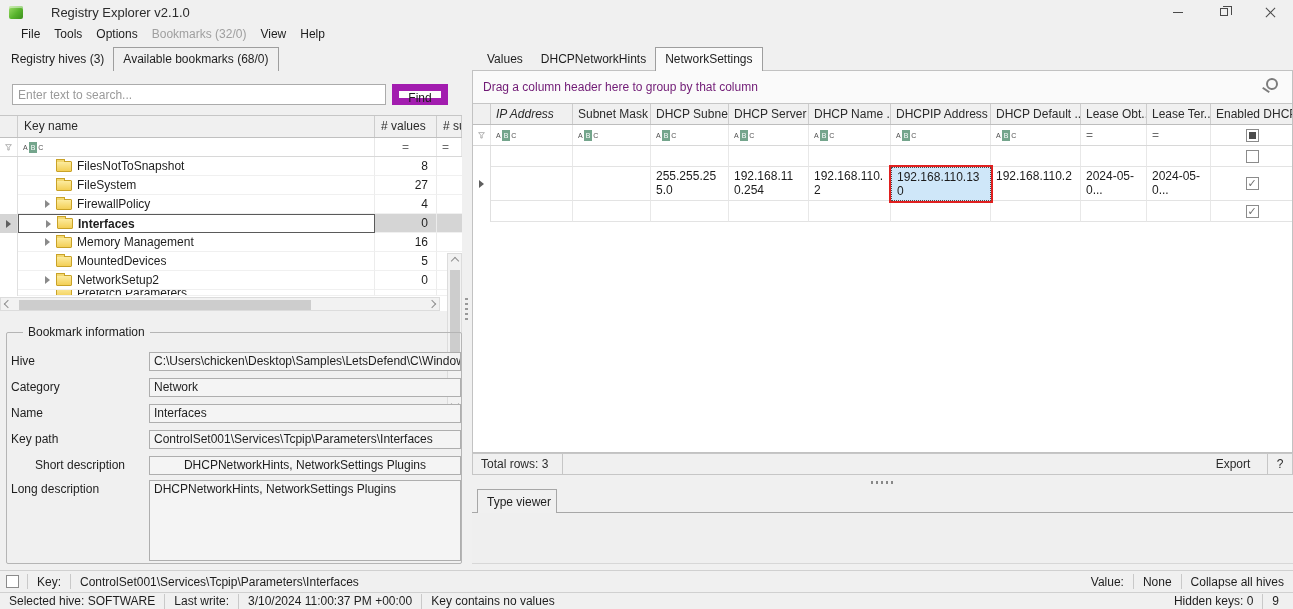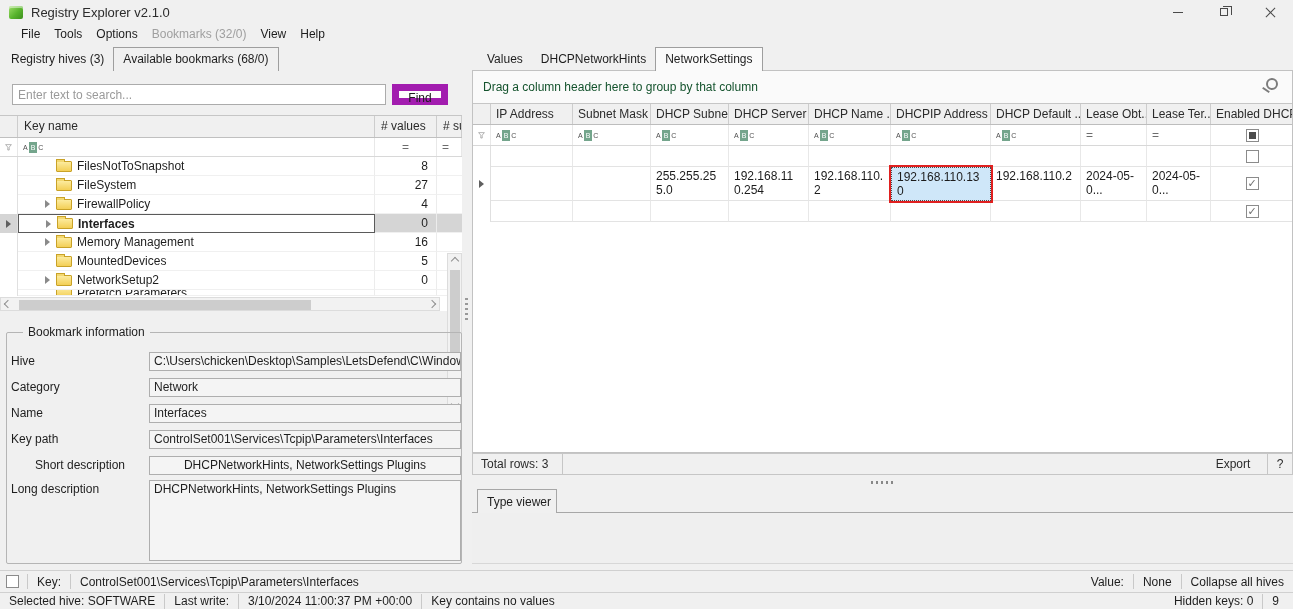--- a/index.html
+++ b/index.html
@@ -1,21 +1,21 @@
 <!DOCTYPE html>
 <html><head>
 <meta charset="utf-8">
 <style>
   * { margin:0; padding:0; box-sizing:border-box; }
   html,body { width:1293px; height:609px; overflow:hidden; }
   body { font-family:"Liberation Sans","DejaVu Sans",sans-serif; font-size:12px; color:#1e1e1e; background:#f0f0f0; }
   #win { position:relative; width:1293px; height:609px; background:#f0f0f0; }
 
   
-  .titlebar { position:absolute; left:0; top:0; width:100%; height:24px; display:flex; align-items:center; }
+  .titlebar { position:absolute; left:0; top:0; width:100%; height:24px; display:flex; align-items:center;gap:20px; }
   .app-icon { width:14px; height:13px; margin:0 8px 0 9px; background:linear-gradient(135deg,#9ede6a 0%,#59b42e 55%,#3c8f1d 100%); border-radius:2px; box-shadow:inset 0 2px 0 rgba(255,255,255,.45); }
   .win-title { font-size:13px; color:#2b2b2b; }
   .win-controls { position:absolute; right:0; top:0; height:24px; display:flex; }
   .wc { width:46px; height:24px; display:flex; align-items:center; justify-content:center; }
   .glyph-min { width:10px; height:1px; background:#4a4a4a; }
   .glyph-restore { width:8px; height:8px; border:1px solid #4a4a4a; position:relative; background:#f0f0f0; }
   .glyph-restore::before { content:""; position:absolute; left:2px; top:-3px; width:8px; height:8px; border:1px solid #4a4a4a; border-left:none; border-bottom:none; }
   .glyph-close { position:relative; width:11px; height:11px; }
   .glyph-close::before,.glyph-close::after { content:""; position:absolute; left:-1px; top:5px; width:13px; height:1px; background:#4a4a4a; }
   .glyph-close::before { transform:rotate(45deg); } .glyph-close::after { transform:rotate(-45deg); }
@@ -75,21 +75,21 @@
   .bk-box.tall { height:81px; }
 
   
   .v-splitter { position:absolute; left:462px; top:46px; width:10px; height:524px; }
   .v-dots { position:absolute; left:3px; top:252px; width:3px; height:22px; background:repeating-linear-gradient(#999 0 2px, transparent 2px 5px); }
   .h-splitter { position:absolute; left:472px; top:477px; width:821px; height:11px; display:flex; align-items:center; justify-content:center; }
   .h-dots { width:24px; height:3px; background:repeating-linear-gradient(90deg,#888 0 2px, transparent 2px 5px); }
 
   
   .grid-box { position:absolute; left:472px; top:70px; width:821px; height:383px; background:#fff; border:1px solid #c2c2c2; overflow:hidden; }
-  .group-panel { height:32px; background:#fafafa; display:flex; align-items:center; padding-left:10px; color:#14532d; position:relative; }
+  .group-panel { height:32px; background:#fafafa; display:flex; align-items:center; padding-left:10px; color:#701a75; position:relative; }
   .mag { position:absolute; right:14px; top:7px; width:12px; height:12px; border:2px solid #7c7c7c; border-radius:50%; }
   .mag::after { content:""; position:absolute; left:-6px; top:9px; width:8px; height:2px; background:#7c7c7c; transform:rotate(35deg); }
   .g-header { display:flex; height:22px; background:#f0f0f0; border-top:1px solid #c6c6c6; border-bottom:1px solid #bdbdbd; }
   .g-hcell { border-right:1px solid #cdcdcd; padding:3px 5px; color:#2b2b2b; white-space:nowrap; overflow:hidden; flex:none; }
   .g-filter { display:flex; height:21px; border-bottom:1px solid #d8d8d8; }
   .g-fcell { border-right:1px solid #e8e8e8; display:flex; align-items:center; padding:0 5px; flex:none; }
   .g-row { display:flex; }
   .g-cell { border-right:1px solid #e8e8e8; border-bottom:1px solid #e3e3e3; padding:2px 5px; flex:none; word-break:break-all; line-height:14px; color:#1c1c1c; position:relative; }
   .g-gutter { width:18px; flex:none; border-right:1px solid #e0e0e0; display:flex; align-items:center; justify-content:center; }
   .g-cell.selcell { background:#cfe7f9; border:1px dotted #4a4a4a; box-shadow:0 0 0 2px #e0201f; z-index:2; }
@@ -319,21 +319,21 @@
 
   <div id="right-tabs"><span class="tab">Values</span><span class="tab">DHCPNetworkHints</span><span class="tab active">NetworkSettings</span></div>
 
   <div class="grid-box">
     <div class="group-panel">
       <span>Drag a column header here to group by that column</span>
       <div class="mag"></div>
     </div>
     <div class="g-header" id="g-header">
         <div class="g-hcell" style="width: 18px;"></div>
-        <div class="g-hcell" style="width: 82px;">IP Address</div>
+        <div class="g-hcell" style="width: 82px; font-style: italic;">IP Address</div>
         <div class="g-hcell" style="width: 78px;">Subnet Mask</div>
         <div class="g-hcell" style="width: 78px;">DHCP Subne...</div>
         <div class="g-hcell" style="width: 80px;">DHCP Server</div>
         <div class="g-hcell" style="width: 82px;">DHCP Name ...</div>
         <div class="g-hcell" style="width: 100px;">DHCPIP Address</div>
         <div class="g-hcell" style="width: 90px;">DHCP Default ...</div>
         <div class="g-hcell" style="width: 66px;">Lease Obt...</div>
         <div class="g-hcell" style="width: 64px;">Lease Ter...</div>
         <div class="g-hcell" style="width: 83px;">Enabled DHCP</div>
       </div>

